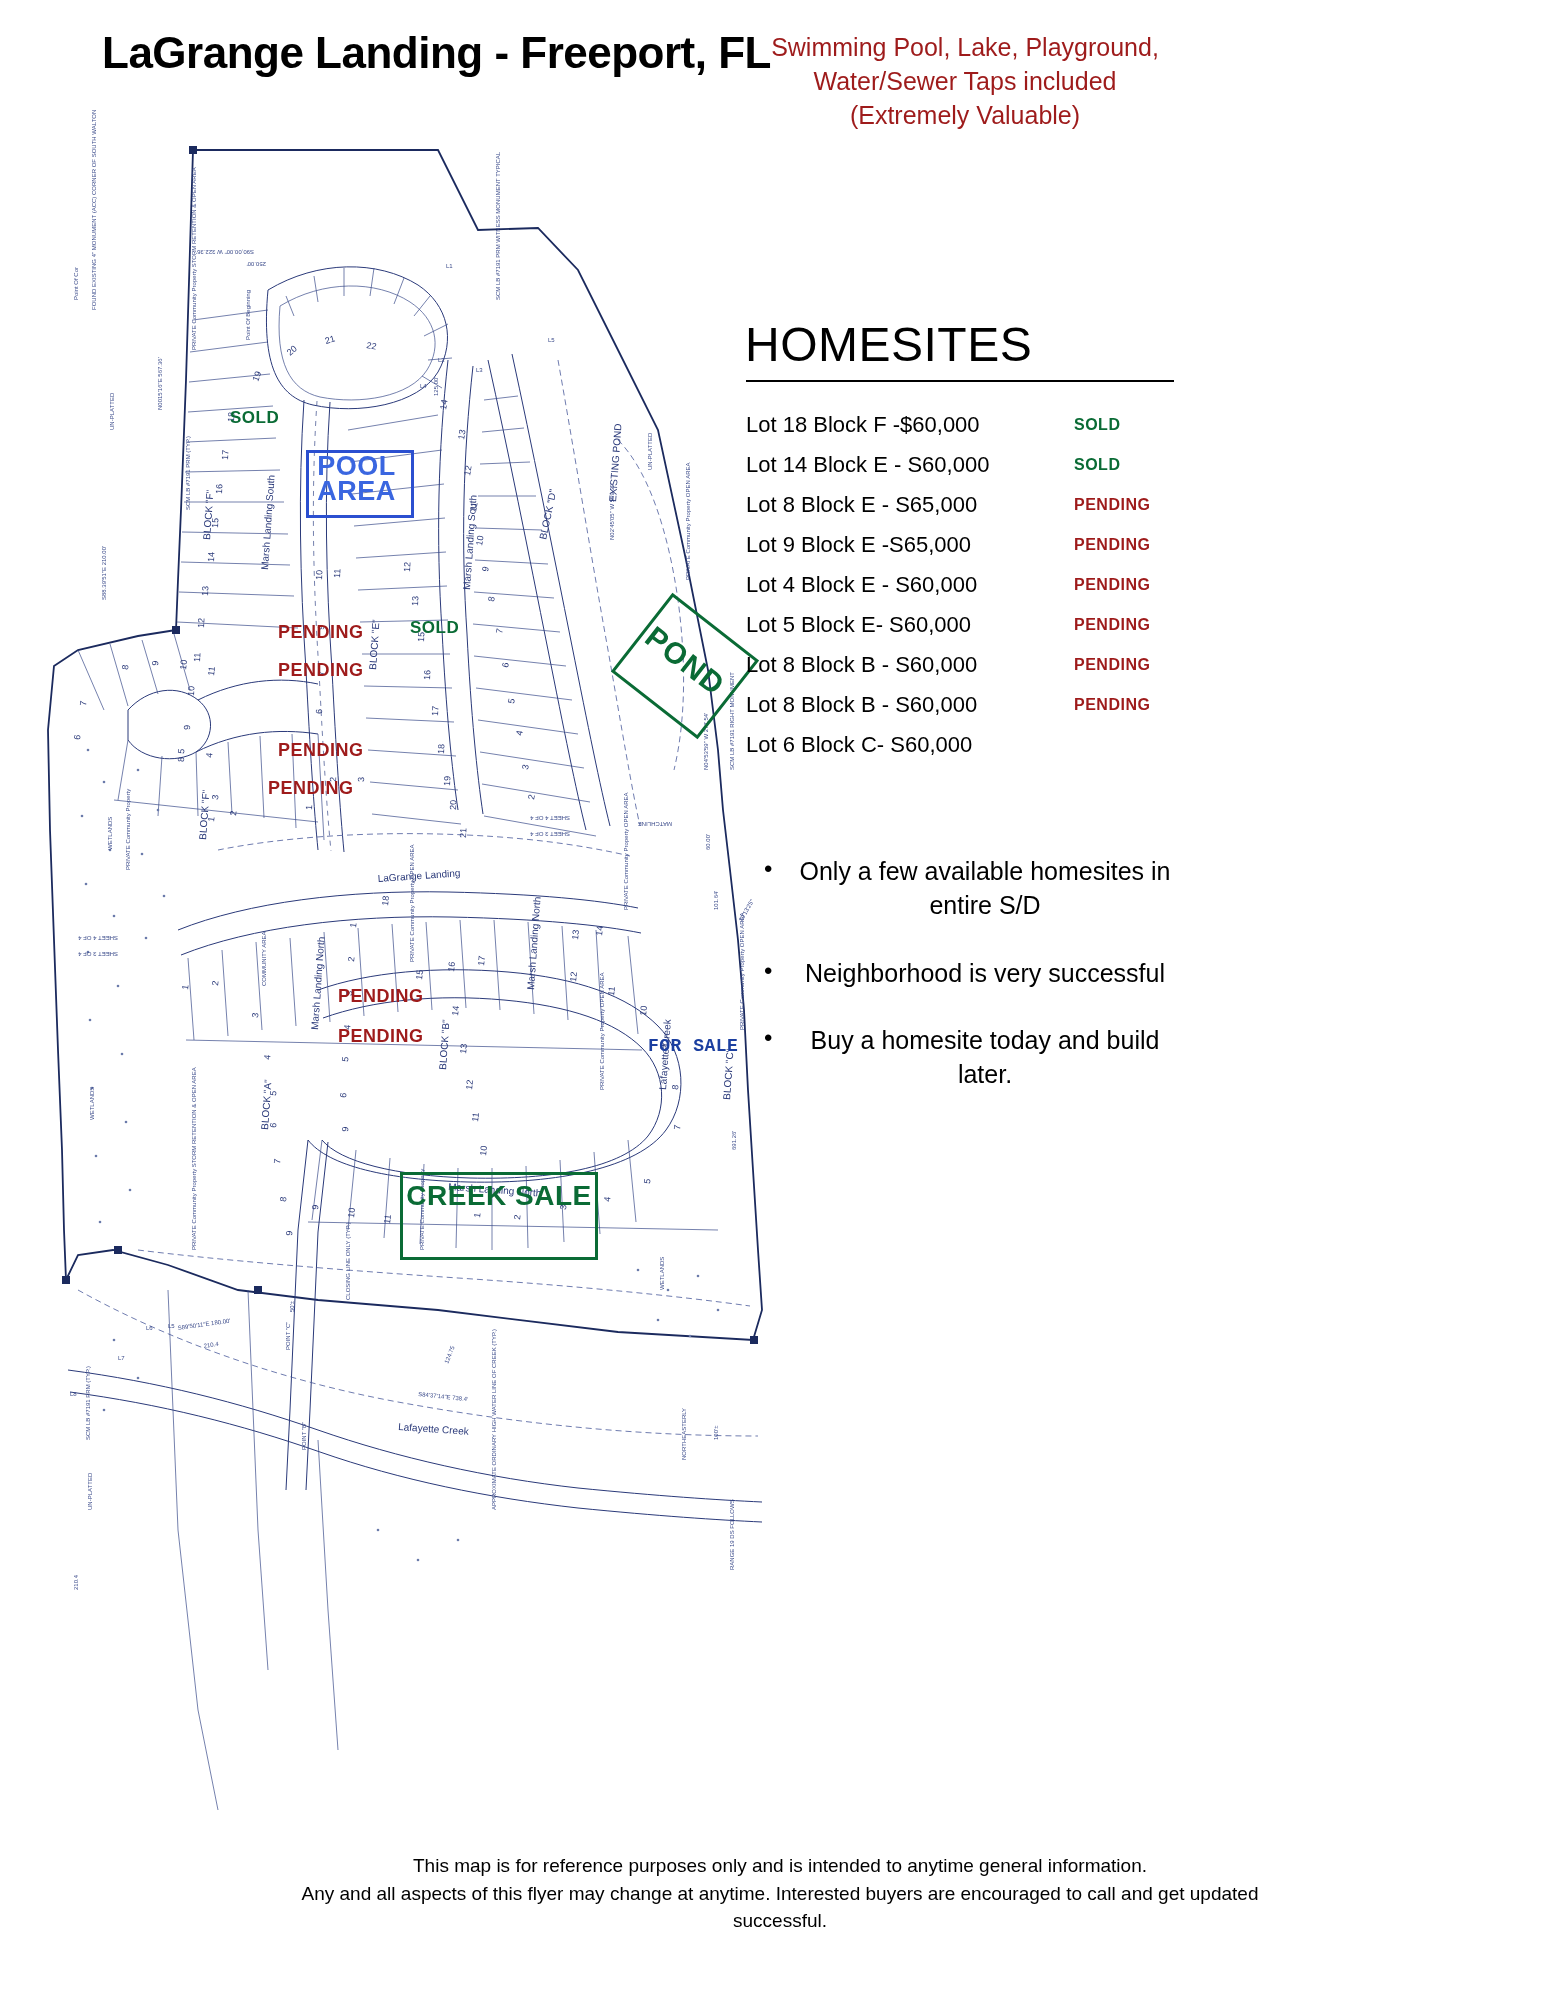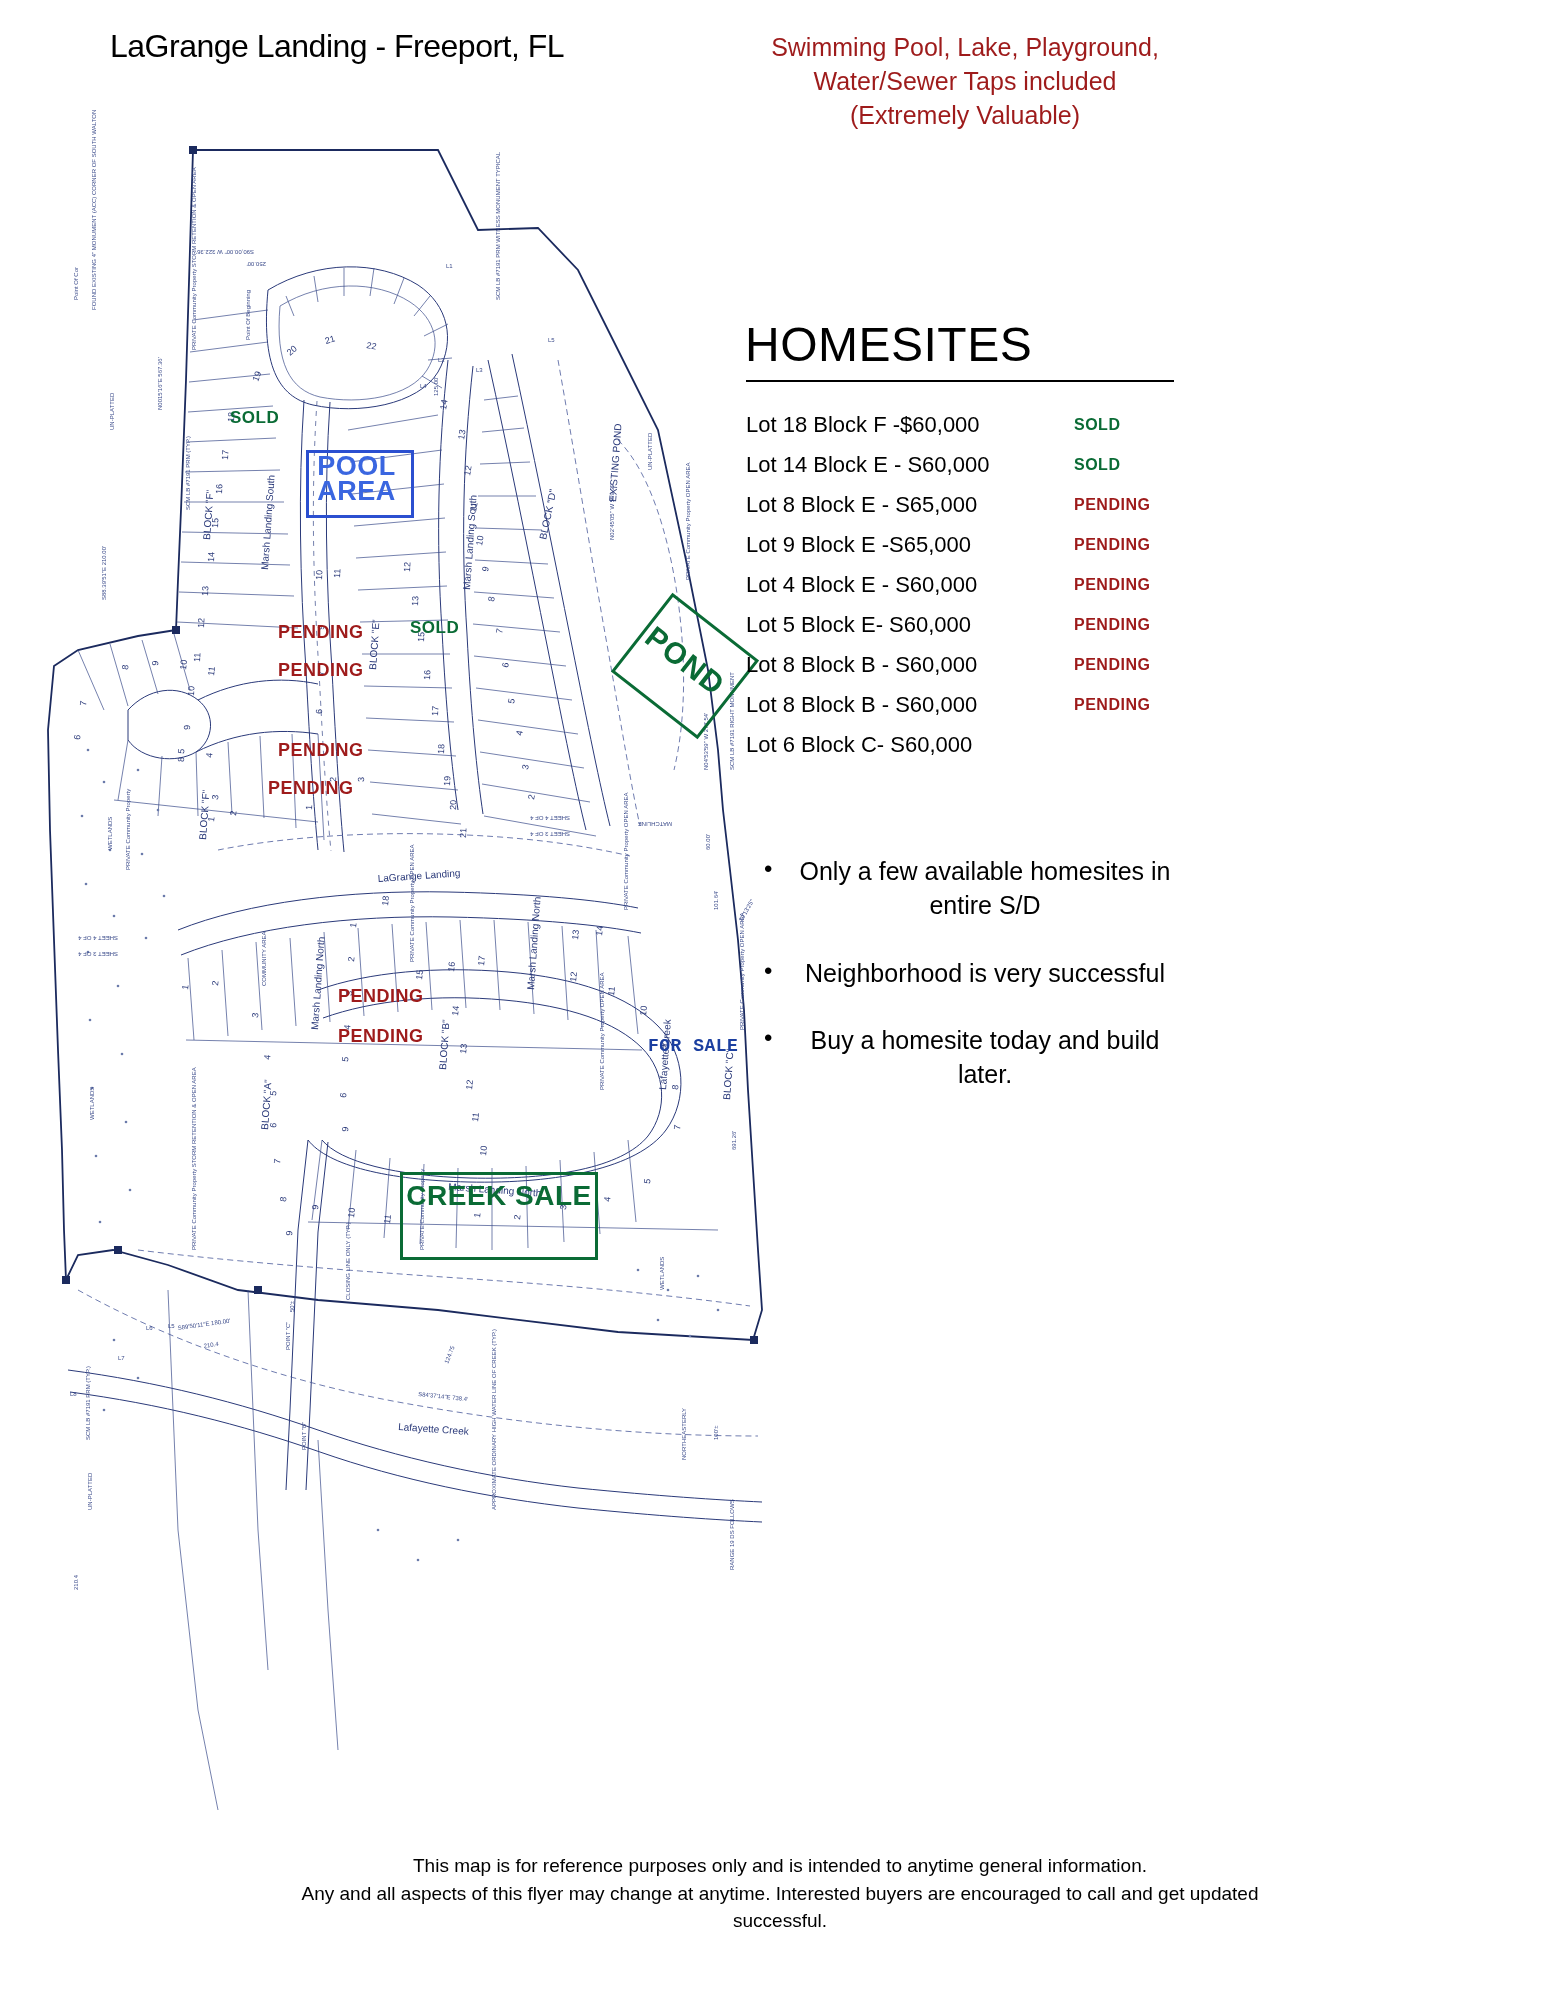--- a/index.html
+++ b/index.html
@@ -12,24 +12,24 @@
     height: 2000px;
     position: relative;
     font-family: "Liberation Sans", sans-serif;
     color: #000;
     overflow: hidden;
   }
 
   
   #header-title {
     position: absolute;
-    left: 110px;
+    left: 102px;
     top: 28px;
-    font-size: 32px;
-    font-weight: normal;
+    font-size: 44px;
+    font-weight: bold;
     letter-spacing: -0.5px;
     white-space: nowrap;
   }
   #header-amenities {
     position: absolute;
     left: 700px;
     top: 30px;
     width: 530px;
     text-align: center;
     color: #9e1b1b;

